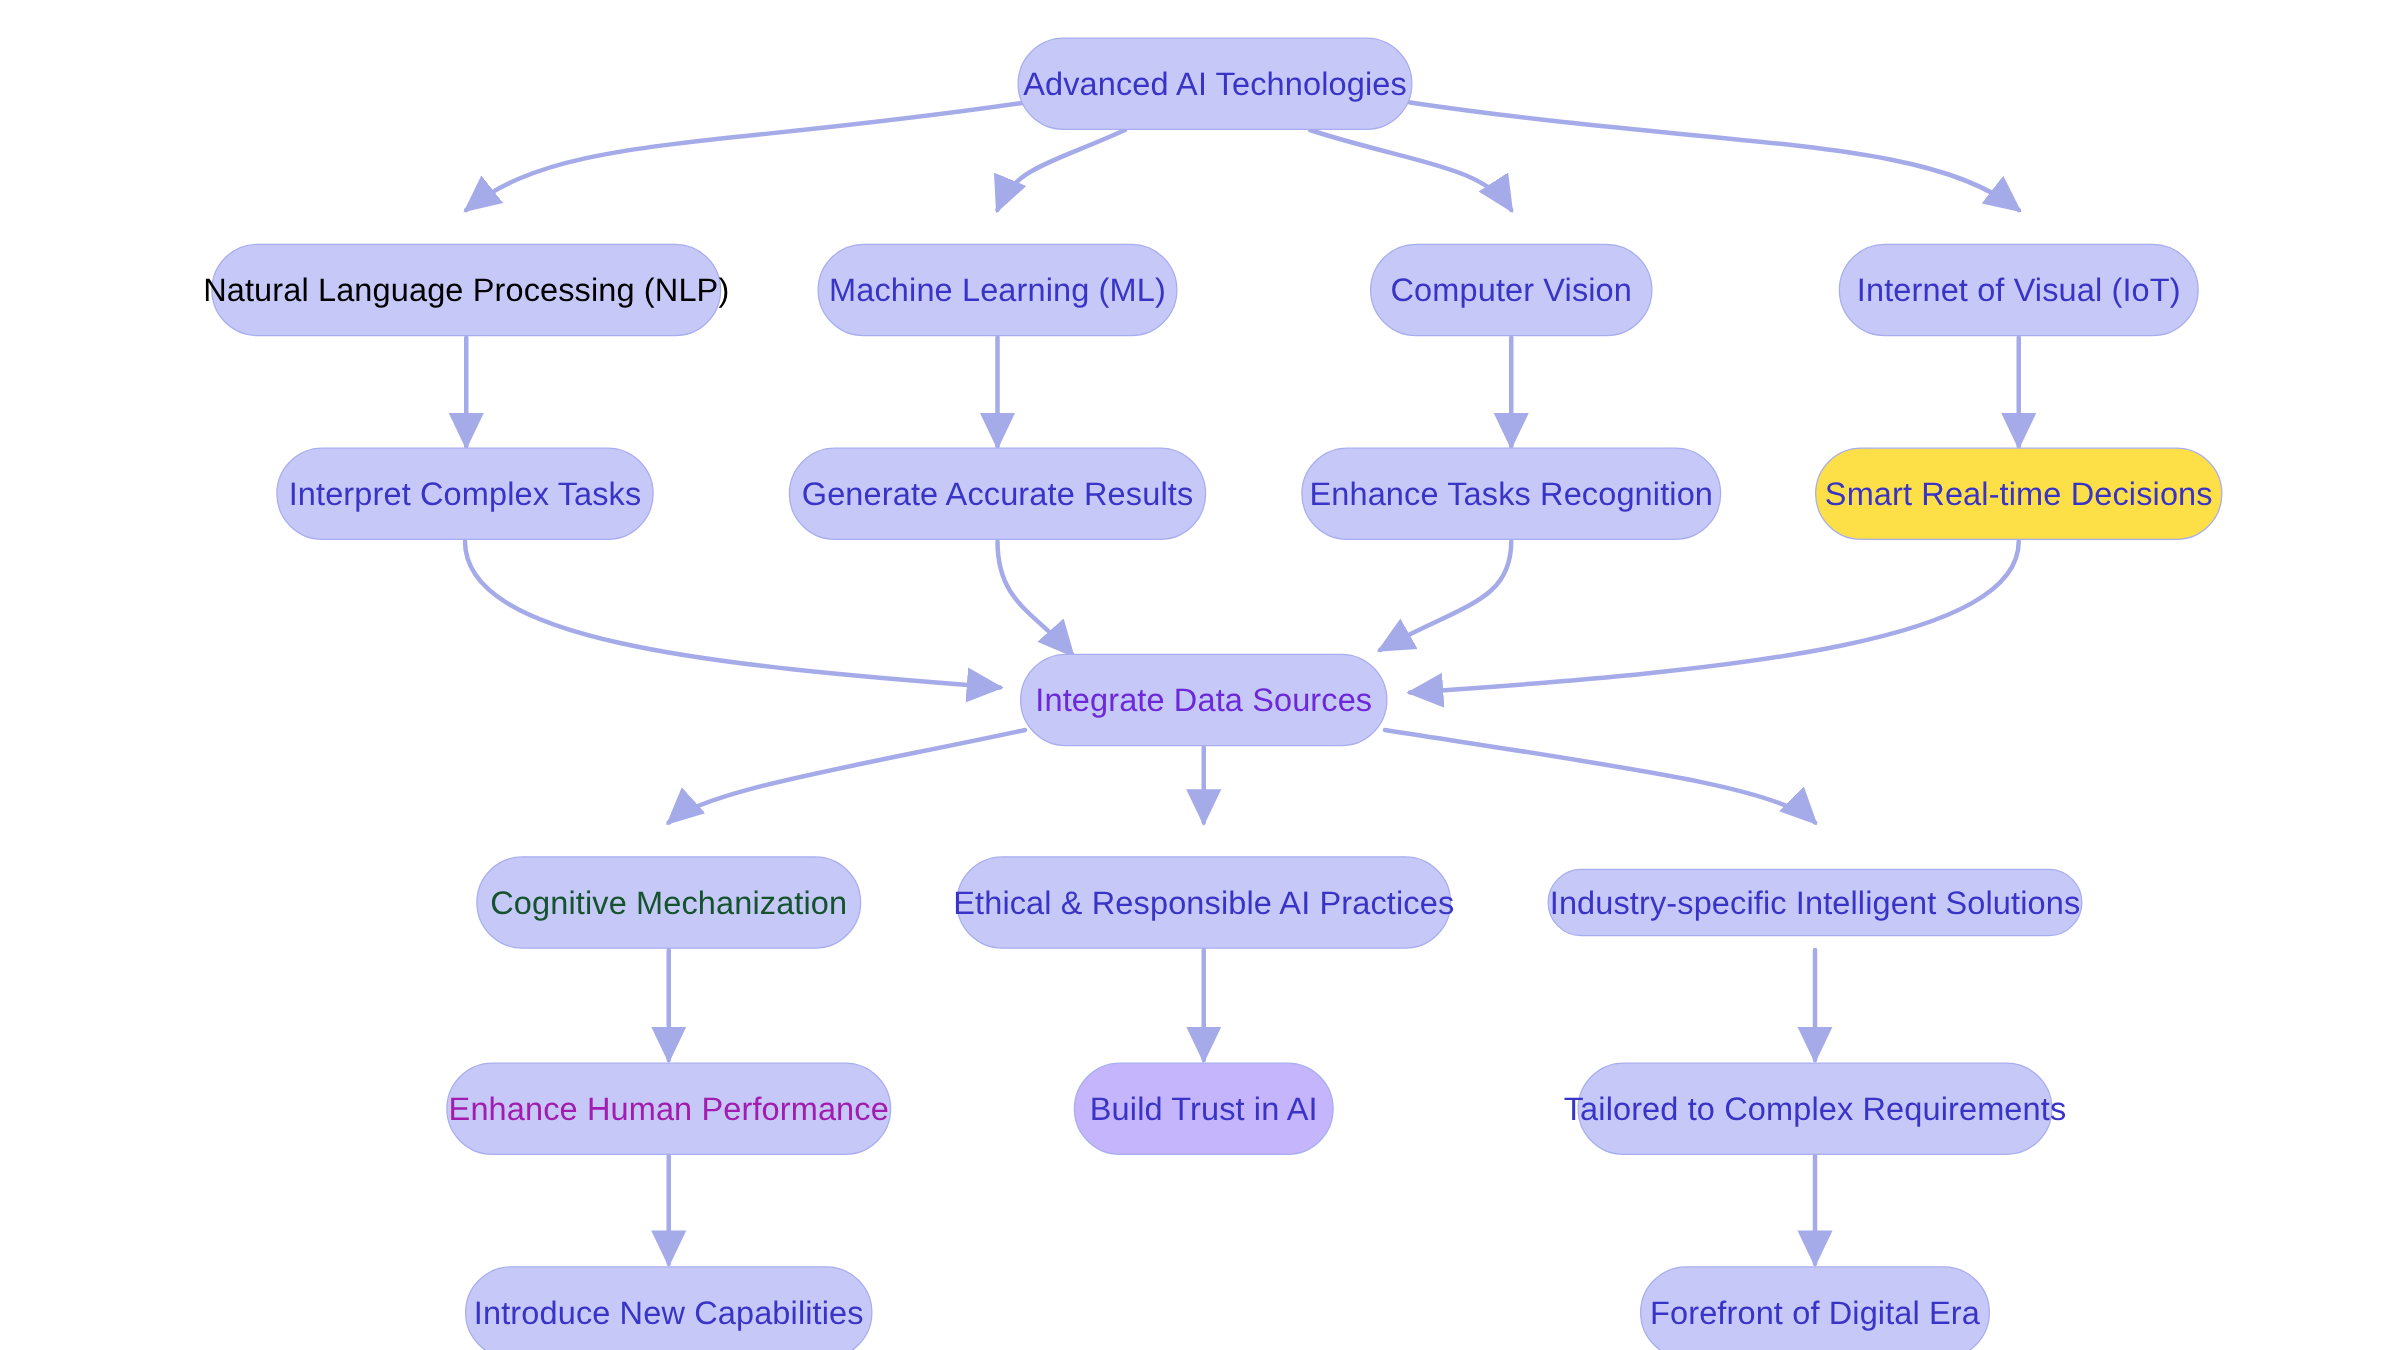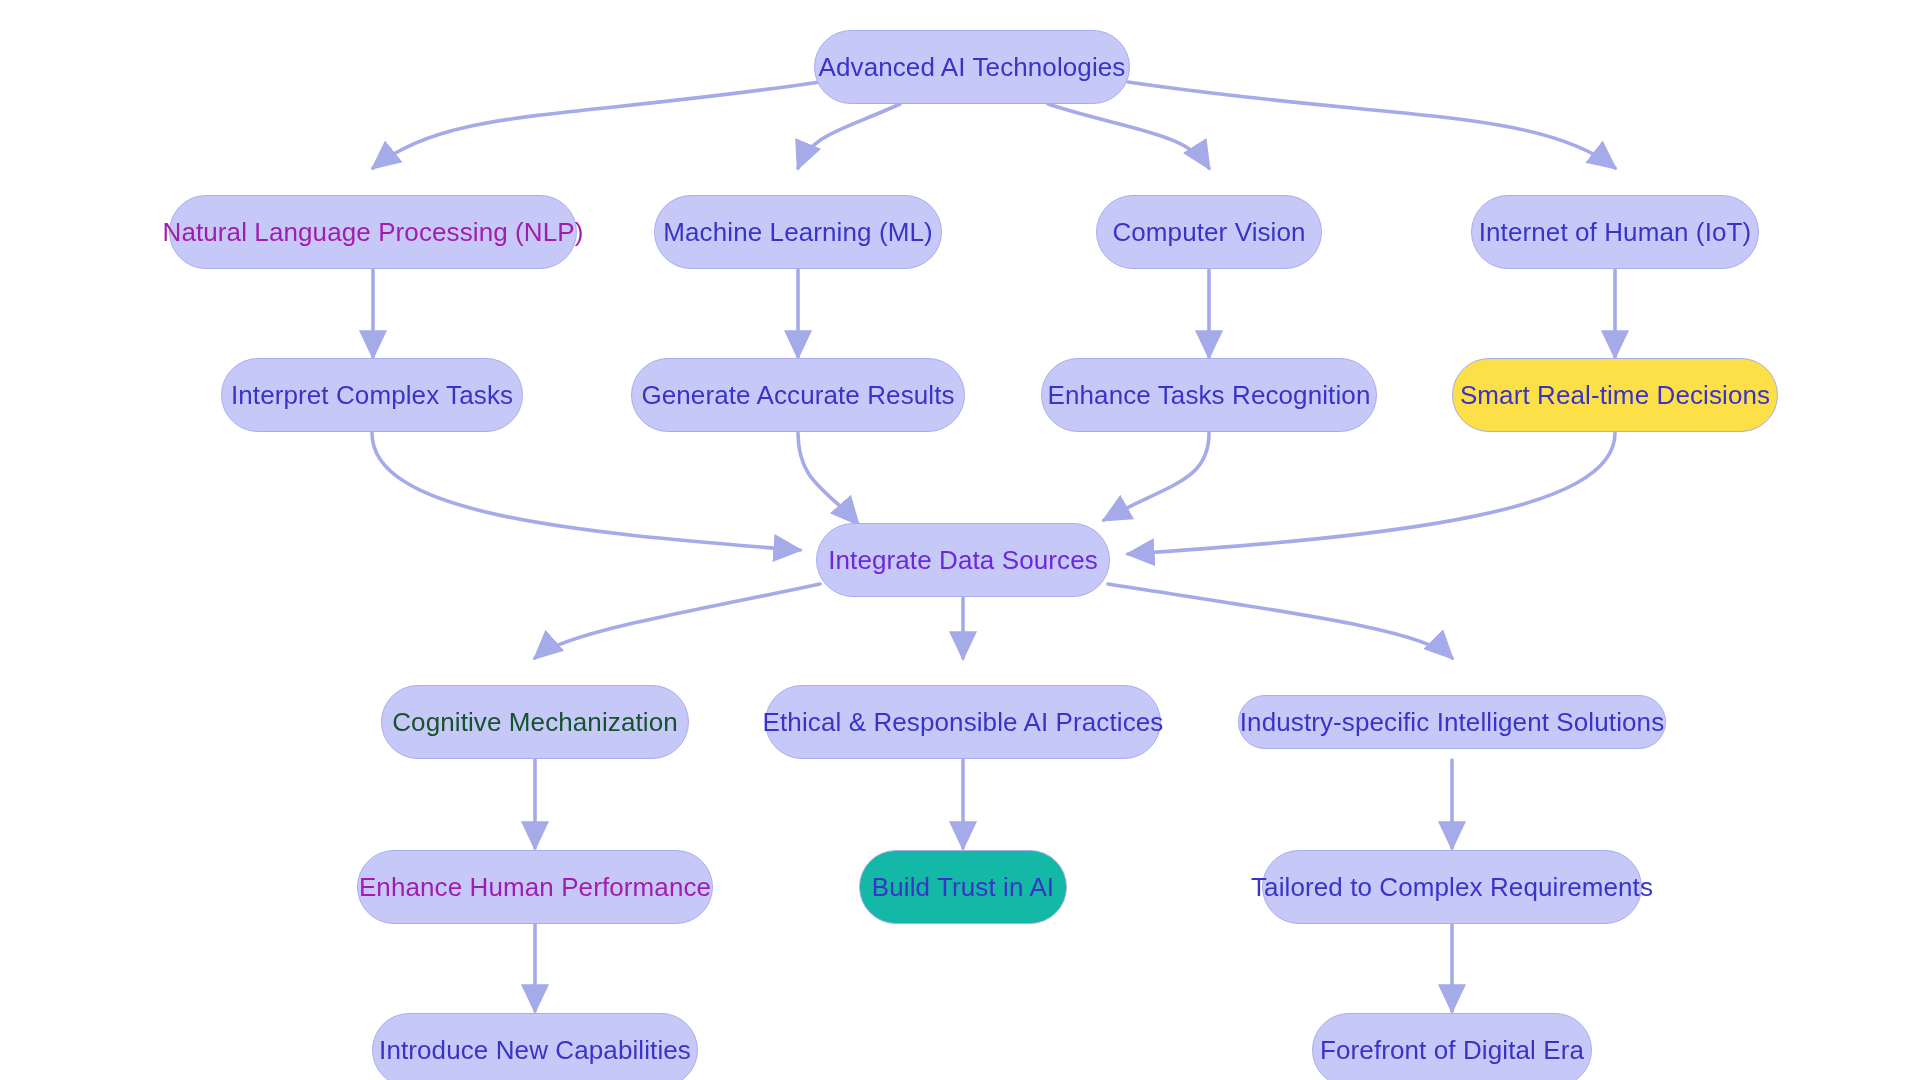--- a/index.html
+++ b/index.html
@@ -85,30 +85,30 @@
         <path d="M 535,913 L 535,999" fill="none" stroke="#a5aae8" stroke-width="3.6" stroke-linecap="round" marker-end="url(#arrowhead)"></path>
         <path d="M 1452,913 L 1452,999" fill="none" stroke="#a5aae8" stroke-width="3.6" stroke-linecap="round" marker-end="url(#arrowhead)"></path>
       </g>
   </svg>
 
   <div id="node-group">
       <div class="node" style="left: 972px; top: 55px; width: 316px; height: 74px; background: rgb(198, 201, 248); border-color: rgb(168, 173, 238);">
         <span class="node-label" style="color: rgb(58, 52, 198);">Advanced AI Technologies</span>
       </div>
       <div class="node" style="left: 373px; top: 220px; width: 408px; height: 74px; background: rgb(198, 201, 248); border-color: rgb(168, 173, 238);">
-        <span class="node-label" style="color: #a21caf;">Natural Language Processing (NLP)</span>
+        <span class="node-label" style="color: #000000;">Natural Language Processing (NLP)</span>
       </div>
       <div class="node" style="left: 798px; top: 220px; width: 288px; height: 74px; background: rgb(198, 201, 248); border-color: rgb(168, 173, 238);">
         <span class="node-label" style="color: rgb(58, 52, 198);">Machine Learning (ML)</span>
       </div>
       <div class="node" style="left: 1209px; top: 220px; width: 226px; height: 74px; background: rgb(198, 201, 248); border-color: rgb(168, 173, 238);">
         <span class="node-label" style="color: rgb(58, 52, 198);">Computer Vision</span>
       </div>
       <div class="node" style="left: 1615px; top: 220px; width: 288px; height: 74px; background: rgb(198, 201, 248); border-color: rgb(168, 173, 238);">
-        <span class="node-label" style="color: rgb(58, 52, 198);">Internet of Human (IoT)</span>
+        <span class="node-label" style="color: rgb(58, 52, 198);">Internet of Visual (IoT)</span>
       </div>
       <div class="node" style="left: 372px; top: 383px; width: 302px; height: 74px; background: rgb(198, 201, 248); border-color: rgb(168, 173, 238);">
         <span class="node-label" style="color: rgb(58, 52, 198);">Interpret Complex Tasks</span>
       </div>
       <div class="node" style="left: 798px; top: 383px; width: 334px; height: 74px; background: rgb(198, 201, 248); border-color: rgb(168, 173, 238);">
         <span class="node-label" style="color: rgb(58, 52, 198);">Generate Accurate Results</span>
       </div>
       <div class="node" style="left: 1209px; top: 383px; width: 336px; height: 74px; background: rgb(198, 201, 248); border-color: rgb(168, 173, 238);">
         <span class="node-label" style="color: rgb(58, 52, 198);">Enhance Tasks Recognition</span>
       </div>
@@ -123,21 +123,21 @@
       </div>
       <div class="node" style="left: 963px; top: 710px; width: 396px; height: 74px; background: rgb(198, 201, 248); border-color: rgb(168, 173, 238);">
         <span class="node-label" style="color: rgb(58, 52, 198);">Ethical &amp; Responsible AI Practices</span>
       </div>
       <div class="node" style="left: 1452px; top: 710px; width: 428px; height: 54px; background: rgb(198, 201, 248); border-color: rgb(168, 173, 238);">
         <span class="node-label" style="color: rgb(58, 52, 198);">Industry-specific Intelligent Solutions</span>
       </div>
       <div class="node" style="left: 535px; top: 875px; width: 356px; height: 74px; background: rgb(198, 201, 248); border-color: rgb(168, 173, 238);">
         <span class="node-label" style="color: #a21caf;">Enhance Human Performance</span>
       </div>
-      <div class="node" style="left: 963px; top: 875px; width: 208px; height: 74px; background: #14b8a6; border-color: rgb(168, 173, 238);">
+      <div class="node" style="left: 963px; top: 875px; width: 208px; height: 74px; background: #c4b5fd; border-color: rgb(168, 173, 238);">
         <span class="node-label" style="color: rgb(58, 52, 198);">Build Trust in AI</span>
       </div>
       <div class="node" style="left: 1452px; top: 875px; width: 380px; height: 74px; background: rgb(198, 201, 248); border-color: rgb(168, 173, 238);">
         <span class="node-label" style="color: rgb(58, 52, 198);">Tailored to Complex Requirements</span>
       </div>
       <div class="node" style="left: 535px; top: 1038px; width: 326px; height: 74px; background: rgb(198, 201, 248); border-color: rgb(168, 173, 238);">
         <span class="node-label" style="color: rgb(58, 52, 198);">Introduce New Capabilities</span>
       </div>
       <div class="node" style="left: 1452px; top: 1038px; width: 280px; height: 74px; background: rgb(198, 201, 248); border-color: rgb(168, 173, 238);">
         <span class="node-label" style="color: rgb(58, 52, 198);">Forefront of Digital Era</span>

